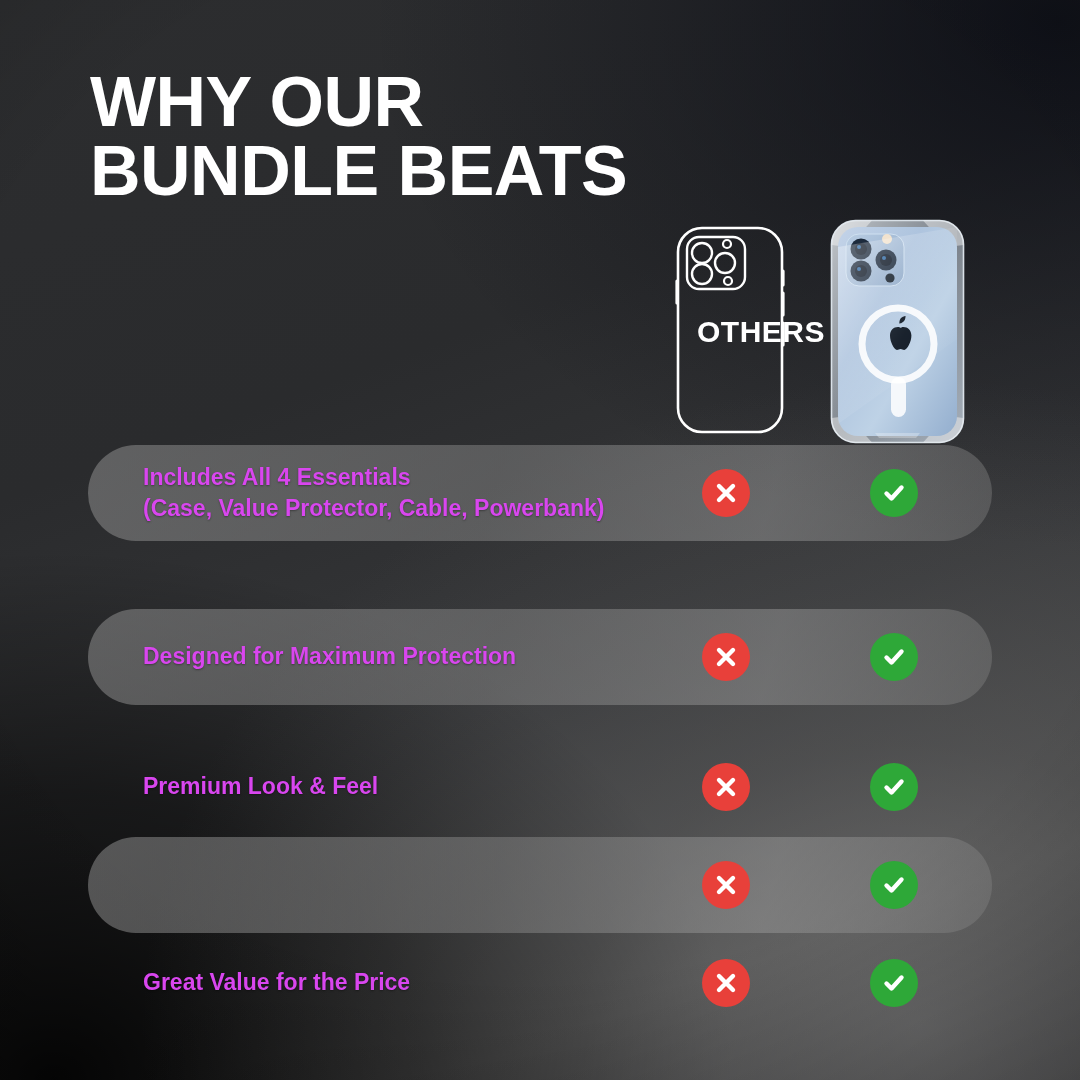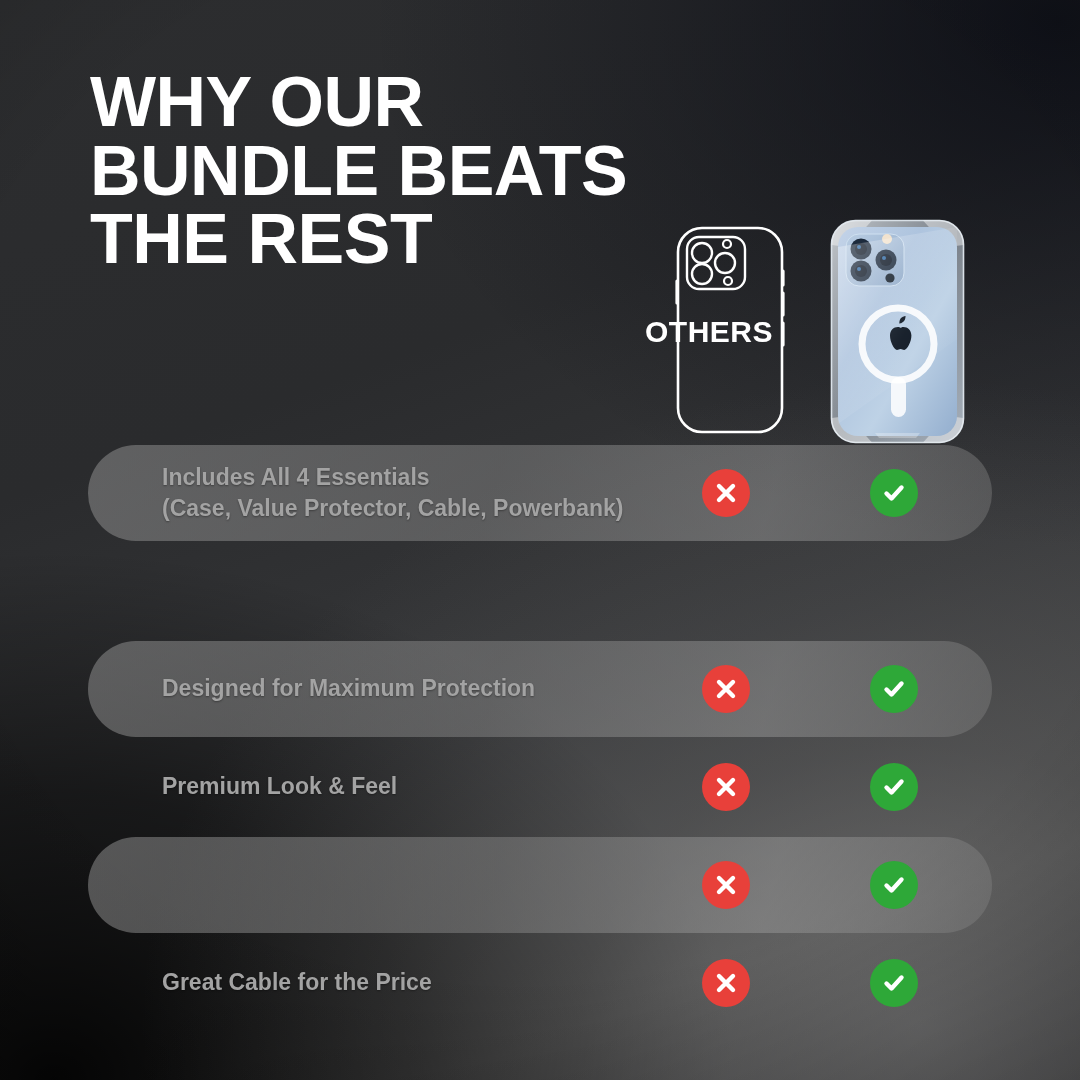--- a/index.html
+++ b/index.html
@@ -41,43 +41,43 @@
     text-transform:uppercase;
   }
   .headline .ln { display:block; white-space:nowrap; }
 
   
   .phones { position:absolute; left:655px; top:215px; width:330px; height:235px; }
 
   .phone-outline { position:absolute; left:20px; top:10px; width:110px; height:210px; }
   .others-label {
     position:absolute; left:-10px; top:100px; width:180px;
-    text-align:left;
+    text-align:right;
     color:#ffffff; font-size:30px; font-weight:bold;
     letter-spacing:0.5px;
   }
 
   .phone-clear { position:absolute; left:175px; top:4px; width:135px; height:225px; }
 
   
   .rows { position:absolute; left:0; top:0; width:1080px; height:1080px; }
   .row {
     position:absolute; left:88px; width:904px;
     display:flex; align-items:center;
   }
   .row .pill {
     position:absolute; inset:0;
     border-radius:999px;
     background:linear-gradient(105deg, rgba(146,146,146,0.52) 0%, rgba(134,134,134,0.50) 45%, rgba(160,160,160,0.46) 75%, rgba(128,128,128,0.42) 100%);
   }
   .row.plain .pill { background:none; }
   .row .label {
     position:relative;
-    margin-left:74px;
-    color:#a3a3a3;
+    margin-left:55px;
+    color:#d946ef;
     font-size:23px;
     font-weight:600;
     line-height:1.35;
     max-width:520px;
     text-shadow:0 1px 2px rgba(0,0,0,0.35);
   }
   .row .label .l2 { display:block; }
 
   .mark {
     position:absolute;
@@ -93,21 +93,20 @@
 <body>
 
 <div id="stage">
 
   <div class="bg-base"></div>
   <div class="bg-vignette"></div>
 
   <div class="headline">
     <span class="ln">WHY OUR</span>
     <span class="ln">BUNDLE BEATS</span>
-    <span class="ln">THE REST</span>
   </div>
 
   <div class="phones">
 
     <svg class="phone-outline" viewBox="0 0 110 210">
       <rect x="3" y="3" width="104" height="204" rx="24" ry="24" fill="none" stroke="#ffffff" stroke-width="2.6"></rect>
       <rect x="12" y="12" width="58" height="52" rx="12" ry="12" fill="none" stroke="#ffffff" stroke-width="2.4"></rect>
       <circle cx="27" cy="28" r="10" fill="none" stroke="#ffffff" stroke-width="2.4"></circle>
       <circle cx="27" cy="49" r="10" fill="none" stroke="#ffffff" stroke-width="2.4"></circle>
       <circle cx="50" cy="38" r="10" fill="none" stroke="#ffffff" stroke-width="2.4"></circle>
@@ -192,21 +191,21 @@
           </svg>
       </div>
       <div class="mark check" style="top:24px;">
         <svg width="28" height="28" viewBox="0 0 28 28">
             <path d="M6.5 14.5 L11.5 19.5 L21.5 8.5" fill="none" stroke="#fff" stroke-width="4.4" stroke-linecap="round" stroke-linejoin="round"></path>
           </svg>
       </div>
     </div>
 
 
-    <div class="row" style="top:641px; height:96px;">
+    <div class="row" style="top:609px; height:96px;">
       <div class="pill"></div>
       <div class="label">
         <span>Designed for Maximum Protection</span>
       </div>
       <div class="mark cross" style="top:24px;">
         <svg width="26" height="26" viewBox="0 0 26 26">
             <path d="M6 6 L20 20 M20 6 L6 20" stroke="#fff" stroke-width="4.4" stroke-linecap="round"></path>
           </svg>
       </div>
       <div class="mark check" style="top:24px;">
@@ -243,21 +242,21 @@
       <div class="mark check" style="top:24px;">
         <svg width="28" height="28" viewBox="0 0 28 28">
             <path d="M6.5 14.5 L11.5 19.5 L21.5 8.5" fill="none" stroke="#fff" stroke-width="4.4" stroke-linecap="round" stroke-linejoin="round"></path>
           </svg>
       </div>
     </div>
 
     <div class="row plain" style="top:935px; height:96px;">
       <div class="pill"></div>
       <div class="label">
-        <span>Great Cable for the Price</span>
+        <span>Great Value for the Price</span>
       </div>
       <div class="mark cross" style="top:24px;">
         <svg width="26" height="26" viewBox="0 0 26 26">
             <path d="M6 6 L20 20 M20 6 L6 20" stroke="#fff" stroke-width="4.4" stroke-linecap="round"></path>
           </svg>
       </div>
       <div class="mark check" style="top:24px;">
         <svg width="28" height="28" viewBox="0 0 28 28">
             <path d="M6.5 14.5 L11.5 19.5 L21.5 8.5" fill="none" stroke="#fff" stroke-width="4.4" stroke-linecap="round" stroke-linejoin="round"></path>
           </svg>

